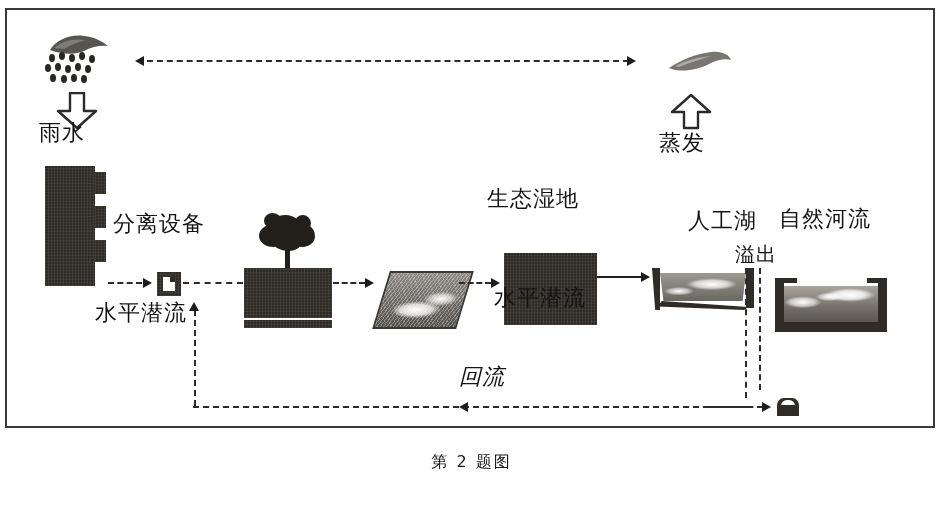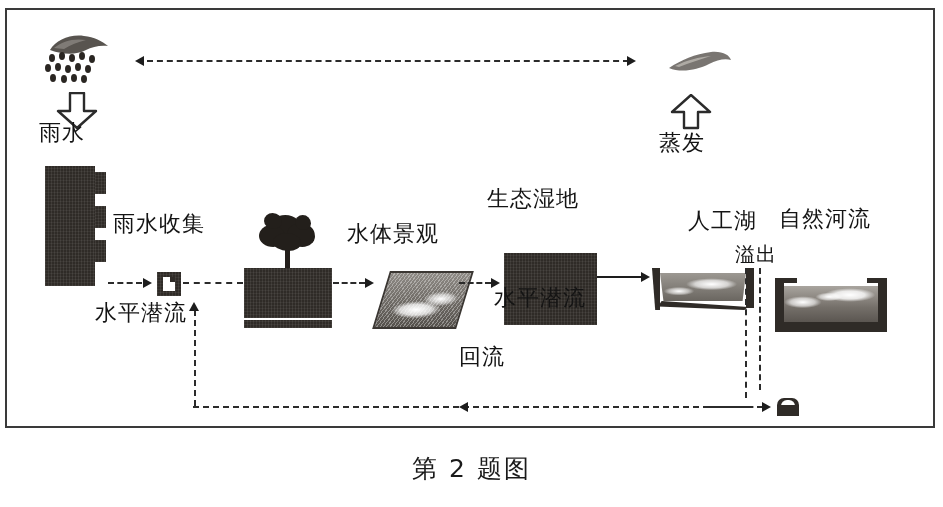--- a/index.html
+++ b/index.html
@@ -158,21 +158,21 @@
   
   #pipe-icon{position:absolute;left:770px;top:388px;width:22px;height:18px;}
   #pipe-icon .cap{position:absolute;left:0;top:0;width:22px;height:7px;background:#2f2b27;
     border-radius:7px 7px 0 0;}
   #pipe-icon .cap i{position:absolute;left:4px;top:2px;width:14px;height:6px;background:#fff;
     border-radius:6px 6px 0 0;}
   #pipe-icon .tube{position:absolute;left:0;top:7px;width:22px;height:11px;background:#2f2b27;}
 
   .caption{
     position:absolute;left:0;top:452px;width:943px;text-align:center;
-    font-size:25px;color:#1a1a1a;letter-spacing:2px;
+    font-size:16px;color:#1a1a1a;letter-spacing:2px;
   }
 </style>
 </head>
 <body>
 
 <div id="stage">
 
   <div class="frame">
 
     <div class="cloud" style="left:33px;top:18px;width:72px;height:58px;">
@@ -222,21 +222,21 @@
       </svg>
     </div>
     <div class="lbl" style="left:652px;top:122px;">蒸发</div>
 
     <div id="collector">
       <div class="body ink"></div>
       <div class="n1 ink"></div>
       <div class="n2 ink"></div>
       <div class="n3 ink"></div>
     </div>
-    <div class="lbl" style="left:106px;top:203px;">雨水收集</div>
+    <div class="lbl" style="left:106px;top:203px;">分离设备</div>
 
     <div id="separator">
       <div class="outer ink"></div>
       <div class="inner"></div>
       <div class="cut"></div>
     </div>
     <div class="lbl" style="left:88px;top:292px;">水平潜流</div>
 
     <div class="dash-h" style="left:101px;top:272px;width:34px;"></div>
     <div class="arrow-r" style="left:136px;top:268px;"></div>
@@ -254,21 +254,20 @@
     </div>
     <div id="vflow">
       <div class="soil ink"></div>
       <div class="base ink"></div>
     </div>
 
     <div class="dash-h" style="left:326px;top:272px;width:32px;"></div>
     <div class="arrow-r" style="left:358px;top:268px;"></div>
 
     <div id="waterscape"></div>
-    <div class="lbl" style="left:340px;top:213px;">水体景观</div>
 
     <div class="dash-h" style="left:452px;top:272px;width:32px;"></div>
     <div class="arrow-r" style="left:484px;top:268px;"></div>
 
     <div id="hflow" class="ink"></div>
     <div class="lbl" style="left:487px;top:277px;">水平潜流</div>
     <div class="lbl" style="left:480px;top:178px;">生态湿地</div>
 
     <div class="solid-h" style="left:590px;top:266px;width:46px;"></div>
     <div class="arrow-r" style="left:634px;top:262px;"></div>
@@ -302,18 +301,18 @@
         </div>
       <div class="tube"></div>
     </div>
     <div class="dash-h" style="left:702px;top:396px;width:54px;"></div>
     <div class="arrow-r" style="left:755px;top:392px;"></div>
 
     <div class="dash-h" style="left:186px;top:396px;width:556px;"></div>
     <div class="arrow-l" style="left:452px;top:392px;"></div>
     <div class="dash-v" style="left:187px;top:300px;height:96px;"></div>
     <div class="arrow-u" style="left:182px;top:292px;"></div>
-    <div class="lbl" style="left:452px;top:336px;">回流</div>
+    <div class="lbl" style="left:452px;top:356px;font-style:italic;">回流</div>
 
   </div>
 
   <div class="caption">第 2 题图</div>
 </div>
 
 </body></html>

